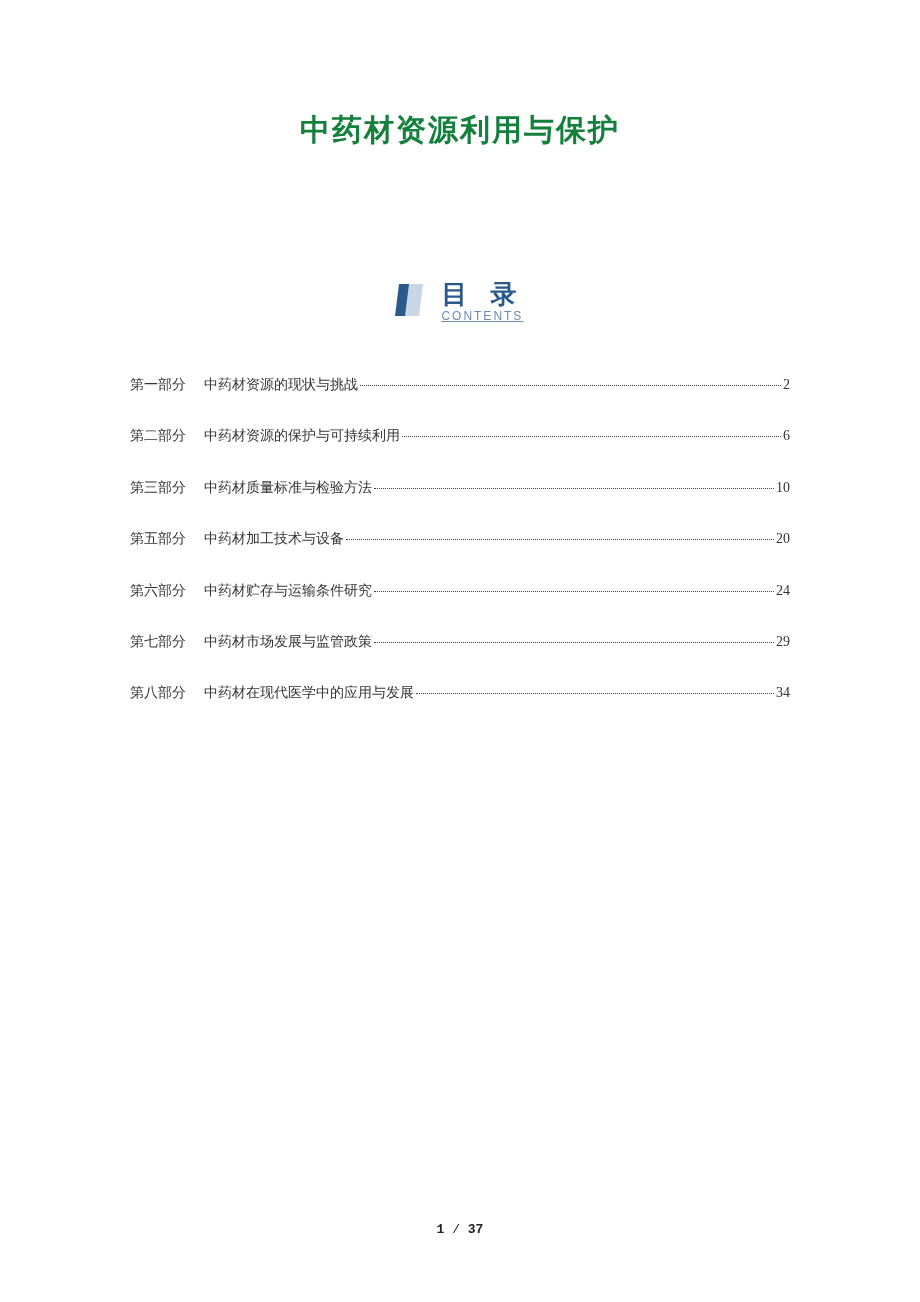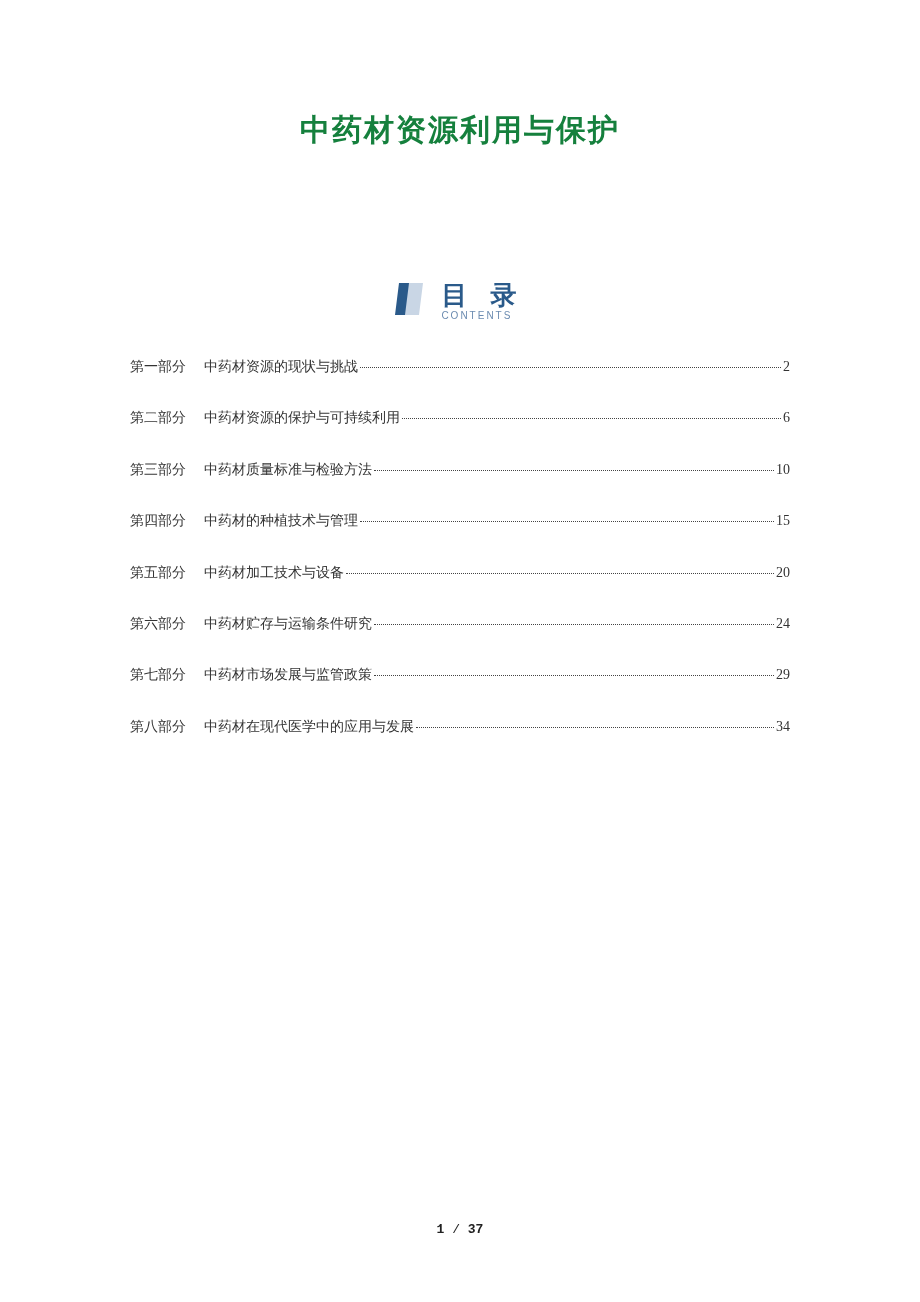--- a/index.html
+++ b/index.html
@@ -24,45 +24,46 @@
       font-weight: bold;
       color: #15803d;
       letter-spacing: 2px;
       margin-bottom: 130px;
       font-family: "SimHei", "Microsoft YaHei", sans-serif;
     }
     .toc-header {
       display: flex;
       align-items: center;
       justify-content: center;
-      margin-bottom: 34px;
+      margin-bottom: 50px;
       gap: 16px;
     }
     .toc-icon {
       display: inline-block;
     }
     .toc-title-wrap {
       display: flex;
       flex-direction: column;
       align-items: flex-start;
     }
     .toc-title-cn {
       font-size: 26px;
       font-weight: bold;
       color: #2a5a8a;
       letter-spacing: 8px;
       font-family: "SimHei", "Microsoft YaHei", sans-serif;
       line-height: 1;
     }
     .toc-title-en {
-      font-size: 10px;
+      font-size: 12px;
       color: #6b8bb0;
       letter-spacing: 2px;
       margin-top: 2px;
       font-family: Arial, sans-serif;
+      text-decoration: underline;
     }
     .toc-list {
       width: 100%;
     }
     .toc-row {
       display: flex;
       align-items: baseline;
       margin-bottom: 28px;
       font-size: 14px;
       color: #333333;
@@ -134,26 +135,20 @@
       <span class="toc-dots"></span>
       <span class="toc-page">6</span>
     </div>
     <div class="toc-row">
       <span class="toc-part">第三部分</span>
       <span class="toc-entry-title">中药材质量标准与检验方法</span>
       <span class="toc-dots"></span>
       <span class="toc-page">10</span>
     </div>
     <div class="toc-row">
-      <span class="toc-part">第四部分</span>
-      <span class="toc-entry-title">中药材的种植技术与管理</span>
-      <span class="toc-dots"></span>
-      <span class="toc-page">15</span>
-    </div>
-    <div class="toc-row">
       <span class="toc-part">第五部分</span>
       <span class="toc-entry-title">中药材加工技术与设备</span>
       <span class="toc-dots"></span>
       <span class="toc-page">20</span>
     </div>
     <div class="toc-row">
       <span class="toc-part">第六部分</span>
       <span class="toc-entry-title">中药材贮存与运输条件研究</span>
       <span class="toc-dots"></span>
       <span class="toc-page">24</span>

